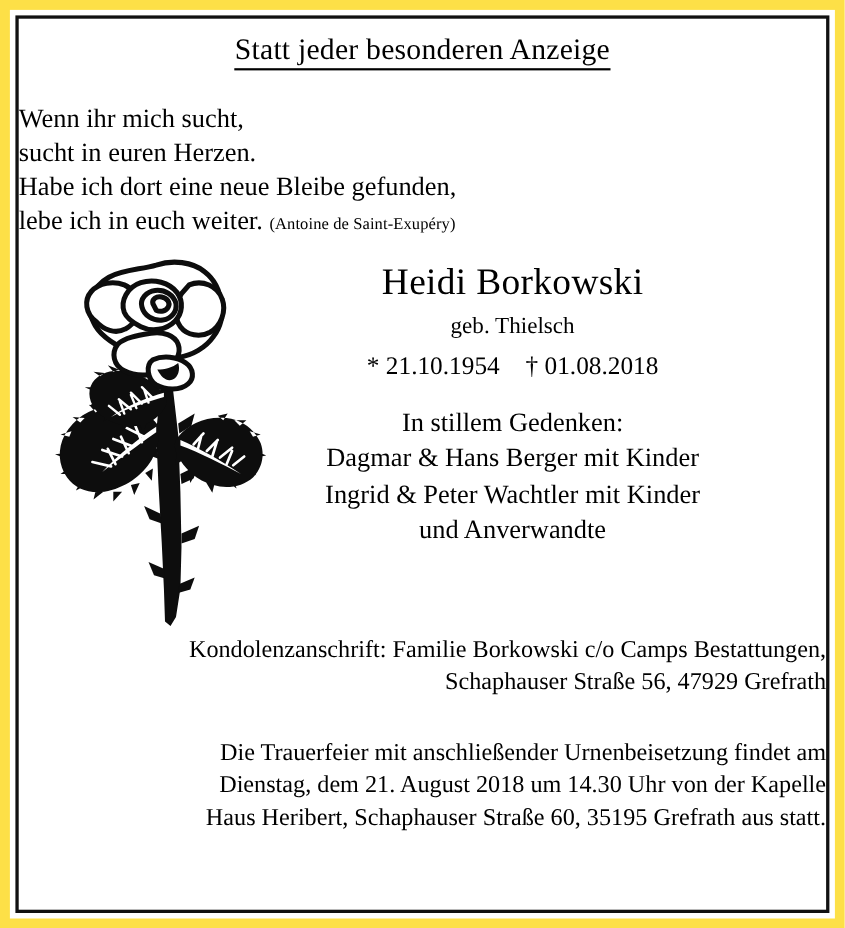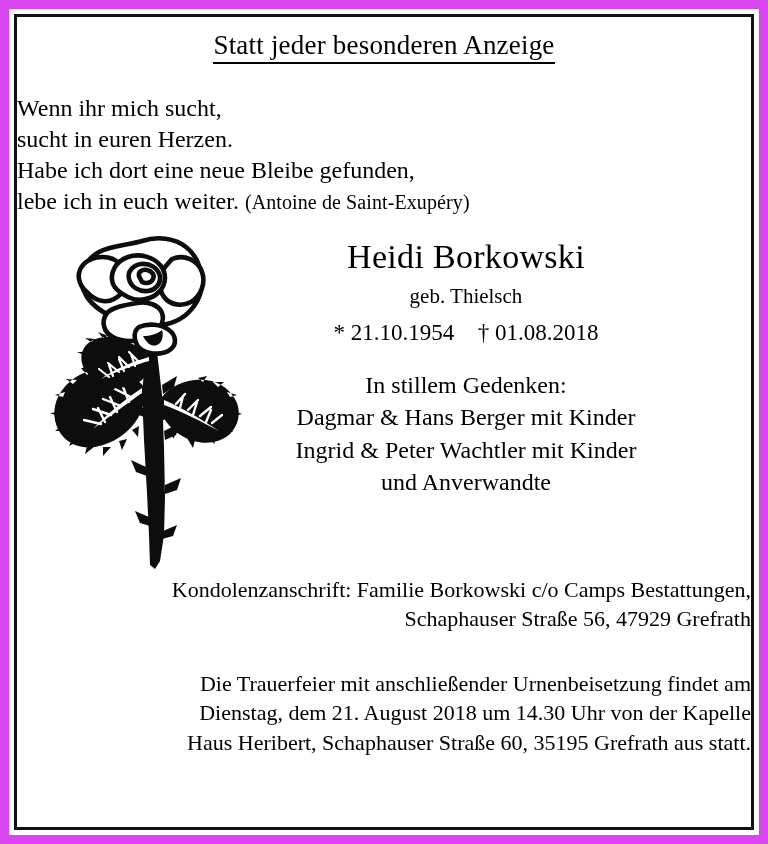--- a/index.html
+++ b/index.html
@@ -13,21 +13,21 @@
     overflow: hidden;
     font-family: "Liberation Serif", "DejaVu Serif", serif;
     color: #000000;
   }
 
   
   .notice-outer {
     box-sizing: border-box;
     width: 768px;
     height: 844px;
-    background: #d946ef;
+    background: #fde047;
     padding: 9px;
   }
   .notice-gap {
     box-sizing: border-box;
     width: 100%;
     height: 100%;
     background: #ffffff;
     padding: 5px;
   }
   .notice-inner {
@@ -57,21 +57,21 @@
 
   
   .poem {
     text-align: left;
     margin-top: 29px;
     font-size: 24px;
     line-height: 1.29;
   }
   .poem-line { white-space: nowrap; }
   .poem-attrib {
-    font-size: 20px;
+    font-size: 15px;
     letter-spacing: 0.1px;
   }
 
   
   .middle {
     position: relative;
     margin-top: 22px;
     height: 330px;
   }
 

